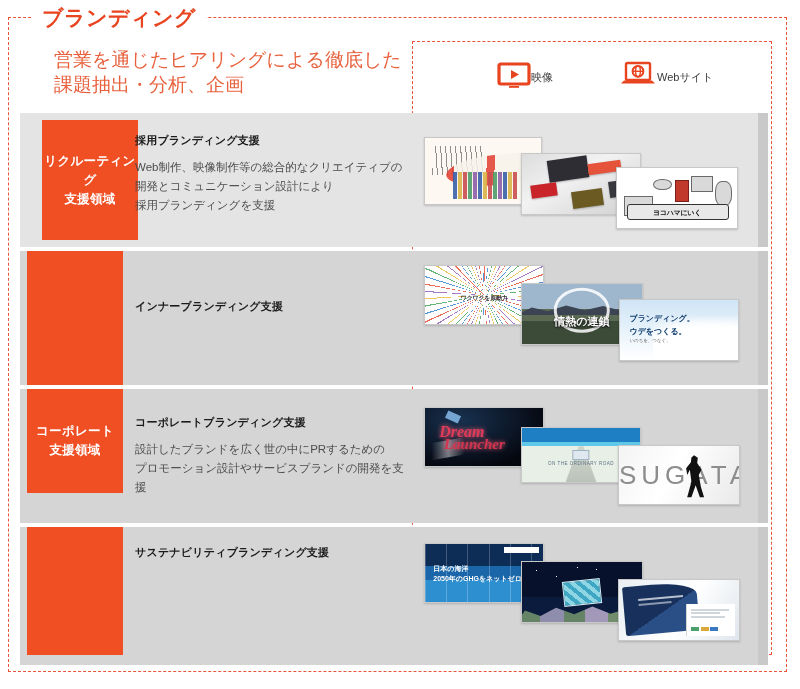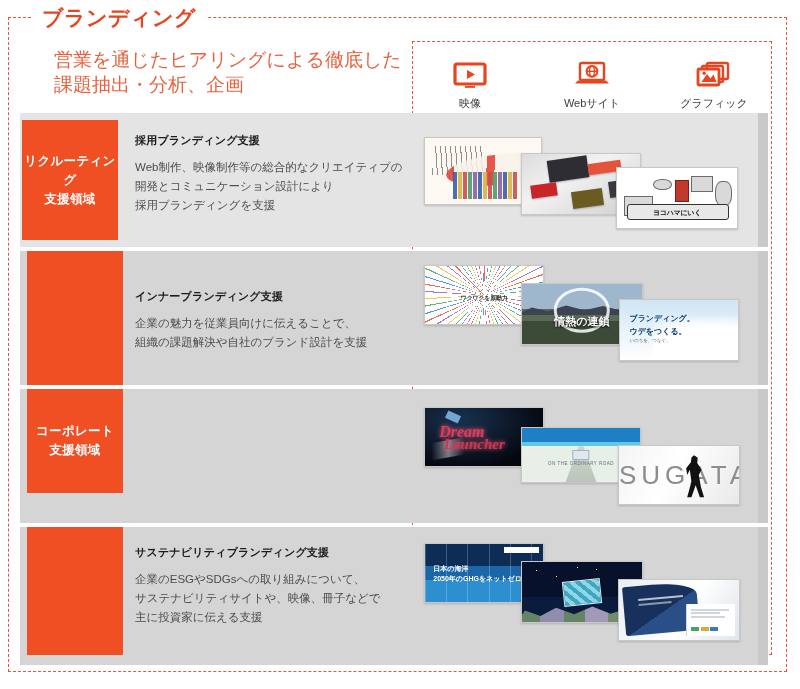--- a/index.html
+++ b/index.html
@@ -53,21 +53,21 @@
     font-size:18px;font-weight:bold;
     line-height:22px;
     white-space:nowrap;
   }
 
   
   .icon-row{
     position:absolute;left:412px;top:58px;width:360px;height:55px;
     display:flex;align-items:flex-start;justify-content:center;gap:54px;
   }
-  .icon-cell{width:68px;display:flex;flex-direction:column;align-items:center;}
+  .icon-cell{width:68px;display:flex;flex-direction:row;align-items:center;}
   .icon-cell .glyph{height:34px;display:flex;align-items:center;justify-content:center;}
   .icon-cell .cap{
     margin-top:4px;color:#3b3b3b;font-size:11px;line-height:14px;white-space:nowrap;
   }
 
   
   .rows{position:absolute;left:20px;top:113px;width:748px;}
   .row{position:relative;background:#d5d5d5;box-sizing:border-box;}
   .row.light{background:#e4e4e4;}
   .row-inner{position:relative;height:100%;}
@@ -313,41 +313,29 @@
           <rect x="7" y="2" width="24" height="17" rx="1.5" fill="none" stroke="#e8441f" stroke-width="2.4"></rect>
           <path d="M2 22.5 H36 L33 19.5 H5 Z" fill="#e8441f"></path>
           <circle cx="19" cy="10.3" r="5.4" fill="none" stroke="#e8441f" stroke-width="2"></circle>
           <ellipse cx="19" cy="10.3" rx="2.4" ry="5.4" fill="none" stroke="#e8441f" stroke-width="1.4"></ellipse>
           <line x1="13.8" y1="10.3" x2="24.2" y2="10.3" stroke="#e8441f" stroke-width="1.4"></line>
         </svg>
       </span>
       <span class="cap">Webサイト</span>
     </div>
 
-    <div class="icon-cell">
-      <span class="glyph">
-        <svg width="36" height="28" viewBox="0 0 36 28" aria-hidden="true">
-          <rect x="11" y="2" width="21" height="16" rx="1.5" fill="none" stroke="#e8441f" stroke-width="2.4"></rect>
-          <rect x="6" y="5" width="21" height="16" rx="1.5" fill="none" stroke="#e8441f" stroke-width="2.4"></rect>
-          <rect x="2" y="8" width="21" height="16" rx="1.5" fill="#fff" stroke="#e8441f" stroke-width="2.8"></rect>
-          <polygon points="5.5,21 11,13 14.5,17.5 17.5,13.5 20.5,21" fill="#e8441f"></polygon>
-          <circle cx="8.2" cy="12.2" r="1.7" fill="#e8441f"></circle>
-        </svg>
-      </span>
-      <span class="cap">グラフィック</span>
-    </div>
   </div>
 
   <div class="rows">
 
     <div class="row light" style="height:134px;margin-bottom:4px;">
       <div class="row-inner">
         <div class="edge-bar"></div>
 
-        <div class="cat-block" style="left:2px;top:7px;width:96px;height:120px;">リクルーティング
+        <div class="cat-block" style="left:22px;top:7px;width:96px;height:120px;">リクルーティング
 支援領域</div>
 
         <div class="txt" style="top:16px;">
           <div class="row-title">採用ブランディング支援</div>
           <div class="row-desc">Web制作、映像制作等の総合的なクリエイティブの
 開発とコミュニケーション設計により
 採用ブランディングを支援</div>
         </div>
 
         <div class="thumbs">
@@ -381,24 +369,22 @@
         </div>
       </div>
     </div>
 
     <div class="row" style="height:134px;margin-bottom:4px;">
       <div class="row-inner">
         <div class="edge-bar"></div>
 
         <div class="cat-block" style="left:7px;top:0px;width:96px;height:134px;"></div>
 
-        <div class="txt" style="top:34px;">
+        <div class="txt" style="top:44px;">
           <div class="row-title">インナーブランディング支援</div>
-          <div class="row-desc">企業の魅力を従業員向けに伝えることで、
-組織の課題解決や自社のブランド設計を支援</div>
         </div>
 
         <div class="thumbs">
           <div class="thumb" style="left:8px;top:8px;width:120px;height:60px;">
             <div class="thumb-inner a-rays">
               <div class="fan"></div>
               <div class="cap">ワクワクを原動力</div>
             </div>
           </div>
           <div class="thumb" style="left:105px;top:26px;width:122px;height:62px;">
@@ -421,20 +407,25 @@
       </div>
     </div>
 
     <div class="row" style="height:134px;margin-bottom:4px;">
       <div class="row-inner">
         <div class="edge-bar"></div>
 
         <div class="cat-block" style="left:7px;top:0px;width:96px;height:104px;">コーポレート
 支援領域</div>
 
+        <div class="txt" style="top:22px;">
+          <div class="row-title">コーポレートブランディング支援</div>
+          <div class="row-desc">設計したブランドを広く世の中にPRするための
+プロモーション設計やサービスブランドの開発を支援</div>
+        </div>
 
         <div class="thumbs">
           <div class="thumb" style="left:8px;top:12px;width:120px;height:60px;font-family:Liberation Serif, serif;">
             <div class="thumb-inner a-space">
               <div class="sat"></div>
               <div class="streak"></div>
               <div class="t1">Dream</div>
               <div class="t2">Launcher</div>
             </div>
           </div>
@@ -456,23 +447,20 @@
     </div>
 
     <div class="row" style="height:138px;">
       <div class="row-inner">
         <div class="edge-bar"></div>
 
         <div class="cat-block" style="left:7px;top:0px;width:96px;height:128px;"></div>
 
         <div class="txt" style="top:14px;width:300px;">
           <div class="row-title">サステナビリティブランディング支援</div>
-          <div class="row-desc">企業のESGやSDGsへの取り組みについて、
-サステナビリティサイトや、映像、冊子などで
-主に投資家に伝える支援</div>
         </div>
 
         <div class="thumbs">
           <div class="thumb" style="left:8px;top:10px;width:120px;height:60px;">
             <div class="thumb-inner a-ocean">
               <div class="grid"></div>
               <div class="tag"></div>
               <div class="t1">日本の海洋</div>
               <div class="t2">2050年のGHGをネットゼロへ</div>
             </div>

